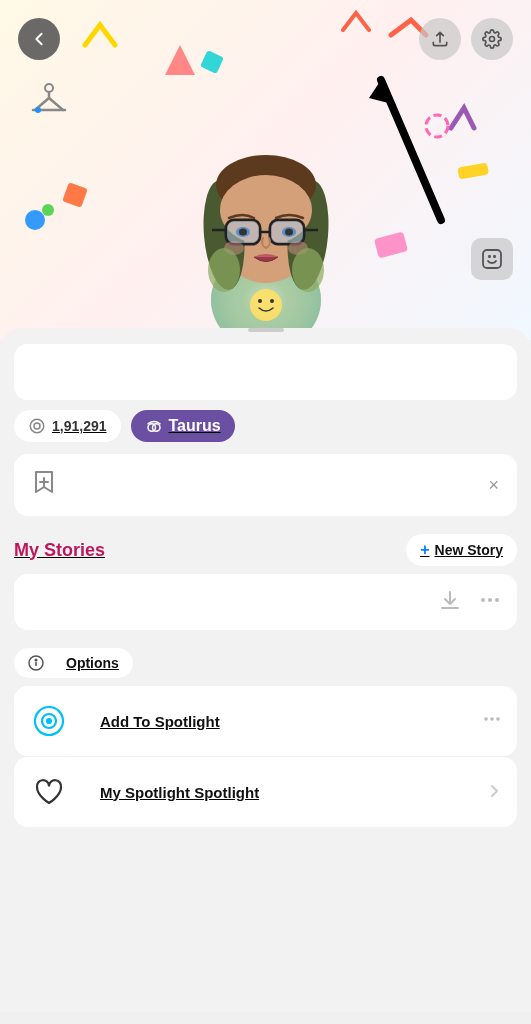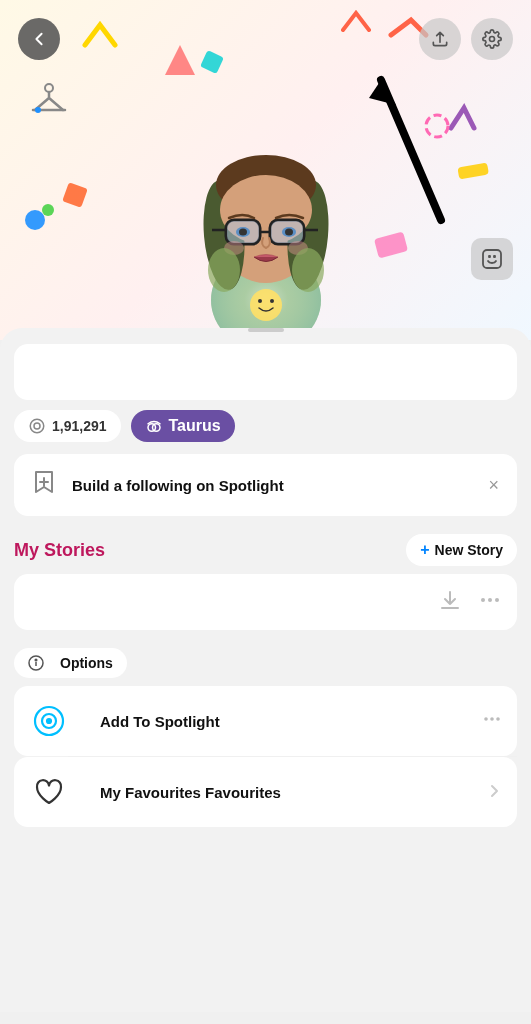--- a/index.html
+++ b/index.html
@@ -110,20 +110,21 @@
 
     
     .content-area {
       background: #f2f2f2;
       min-height: 684px;
       border-radius: 22px 22px 0 0;
       margin-top: -22px;
       position: relative;
       z-index: 5;
       padding-bottom: 30px;
+      text-decoration: underline;
     }
 
     
     .drag-indicator {
       width: 36px;
       height: 4px;
       background: #ccc;
       border-radius: 2px;
       margin: 10px auto 0;
     }
@@ -253,21 +254,21 @@
     }
     .story-download-icon, .story-more-icon {
       color: #bbb;
       font-size: 20px;
       cursor: pointer;
     }
 
     
     .options-btn {
       display: flex;
-      gap: 16px;
+      gap: 22px;
       background: white;
       border-radius: 20px;
       padding: 7px 14px;
       font-size: 14px;
       font-weight: 600;
       color: #111;
       cursor: pointer;
     }
     .options-btn svg { width: 16px; height: 16px; }
 
@@ -496,21 +497,20 @@
 
   <div class="spotlight-banner">
     <div class="spotlight-icon-wrap">
       <svg width="28" height="28" viewBox="0 0 28 28" fill="none" stroke="#888" stroke-width="2" stroke-linecap="round" stroke-linejoin="round">
         <path d="M6 4h16v20l-8-5-8 5V4z"></path>
         <line x1="14" y1="10" x2="14" y2="18"></line>
         <line x1="10" y1="14" x2="18" y2="14"></line>
       </svg>
     </div>
     <div class="spotlight-text-wrap">
-      <div class="spotlight-title">Build a following on Spotlight</div>
     </div>
     <div class="spotlight-close">×</div>
   </div>
 
   <div class="section-header">
     <div class="section-title">My Stories</div>
     <button class="new-story-btn">
       <span class="plus">+</span>
       <span>New Story</span>
     </button>
@@ -564,21 +564,21 @@
   </div>
 
   <div class="divider-line"></div>
 
   <div class="list-item">
     <div class="list-item-icon">
       <svg width="32" height="32" viewBox="0 0 32 32" fill="none" stroke="#333" stroke-width="2.2" stroke-linecap="round" stroke-linejoin="round">
         <path d="M16 27S4 20 4 11a6 6 0 0112-1.5A6 6 0 0128 11c0 9-12 16-12 16z"></path>
       </svg>
     </div>
-    <div class="list-item-label">My Favourites Favourites</div>
+    <div class="list-item-label">My Spotlight Spotlight</div>
     <div class="list-item-arrow">
       <svg width="14" height="14" viewBox="0 0 14 14" fill="none" stroke="#ccc" stroke-width="2" stroke-linecap="round" stroke-linejoin="round">
         <path d="M5 2l5 5-5 5"></path>
       </svg>
     </div>
   </div>
 
 </div>
 
 </body></html>

